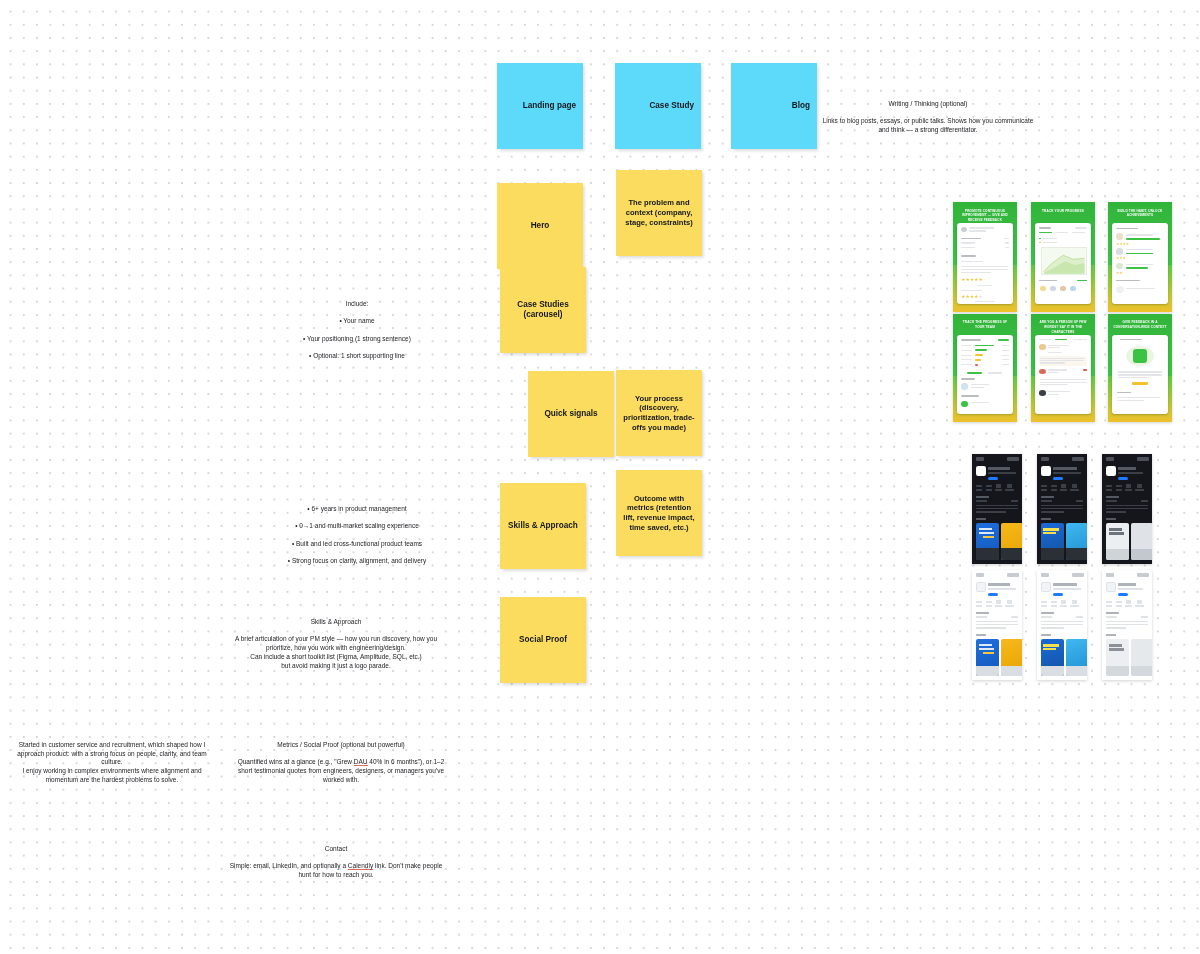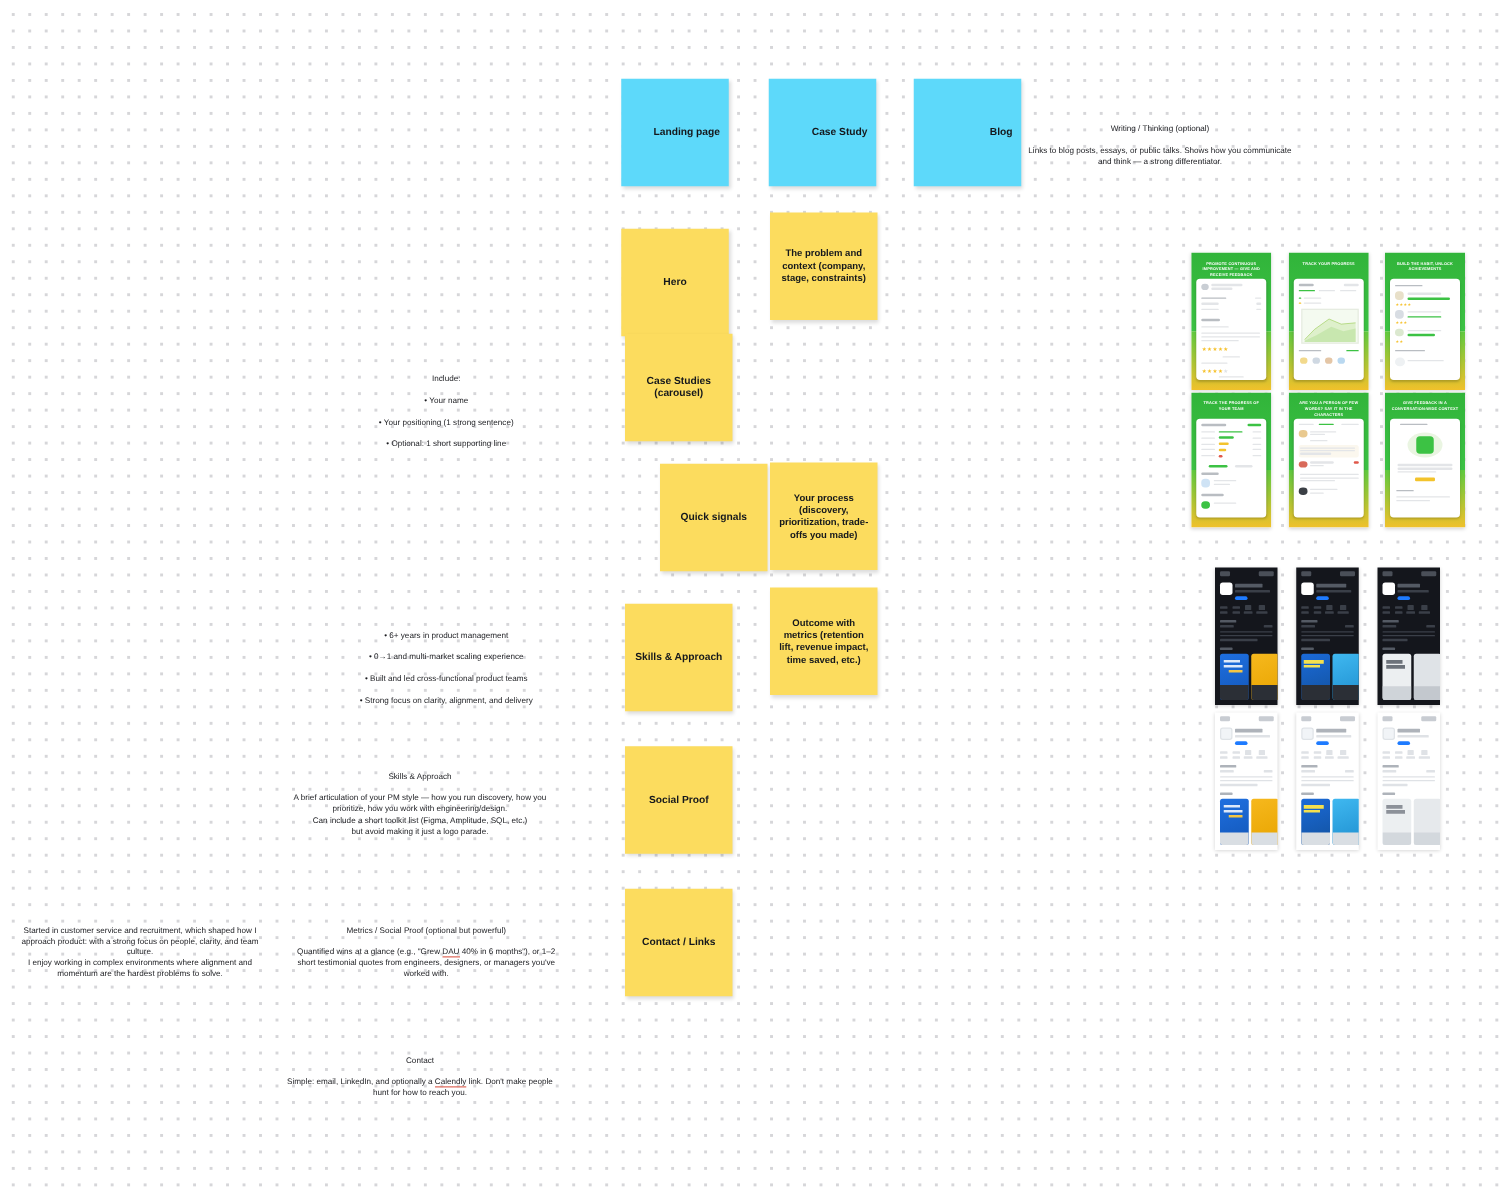--- a/index.html
+++ b/index.html
@@ -143,23 +143,20 @@
     <span class="nt">Case Studies (carousel)</span>
   </div>
   <div class="note yellow" style="left:528px; top:371px; width:86px; height:86px; font-size:8.2px;">
     <span class="nt">Quick signals</span>
   </div>
   <div class="note yellow" style="left:500px; top:483px; width:86px; height:86px; font-size:8.2px;">
     <span class="nt">Skills &amp; Approach</span>
   </div>
   <div class="note yellow" style="left:500px; top:597px; width:86px; height:86px; font-size:8.2px;">
     <span class="nt">Social Proof</span>
-  </div>
-  <div class="note yellow" style="left:500px; top:711px; width:86px; height:86px; font-size:8.2px;">
-    <span class="nt">Contact / Links</span>
   </div>
 
   <div class="note yellow" style="left:616px; top:170px; width:86px; height:86px; font-size:7.6px;">
     <span class="nt">The problem and context (company, stage, constraints)</span>
   </div>
   <div class="note yellow" style="left:616px; top:370px; width:86px; height:86px; font-size:7.6px;">
     <span class="nt">Your process (discovery, prioritization, trade-offs you made)</span>
   </div>
   <div class="note yellow" style="left:616px; top:470px; width:86px; height:86px; font-size:7.6px;">
     <span class="nt">Outcome with metrics (retention lift, revenue impact, time saved, etc.)</span>

